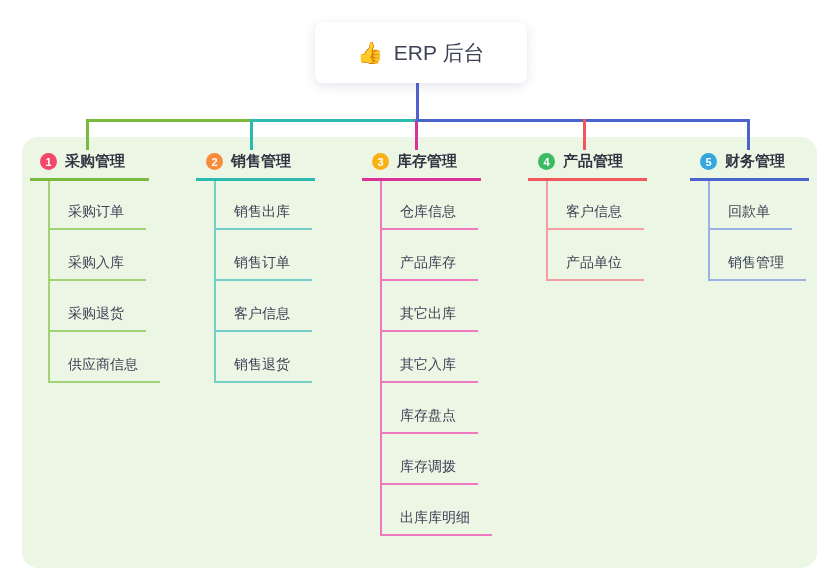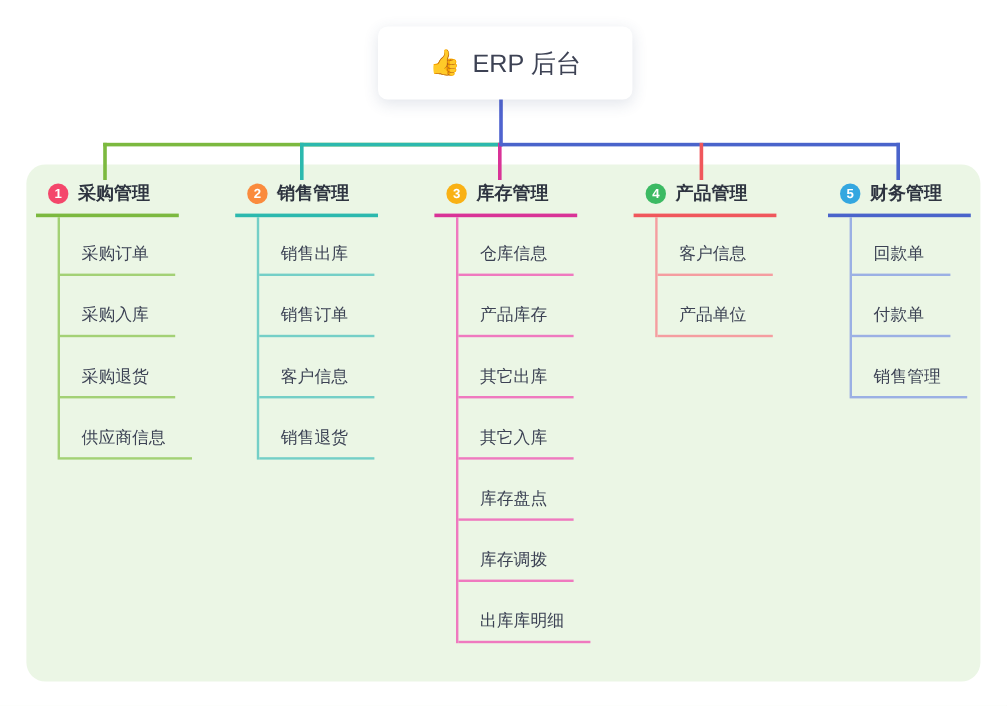--- a/index.html
+++ b/index.html
@@ -182,18 +182,17 @@
     </ul>
   </div>
 
   <div class="branch b4" style="--line: #4a64cb; --badge: #34a7e0; --child: #9bb0e4;">
     <div class="branch-header">
       <span class="badge">5</span>
       <span class="branch-title">财务管理</span>
     </div>
     <ul class="children">
       <li>回款单</li>
-      <li>付款单</li>
       <li>销售管理</li>
     </ul>
   </div>
 
 </div>
 
 </body></html>

